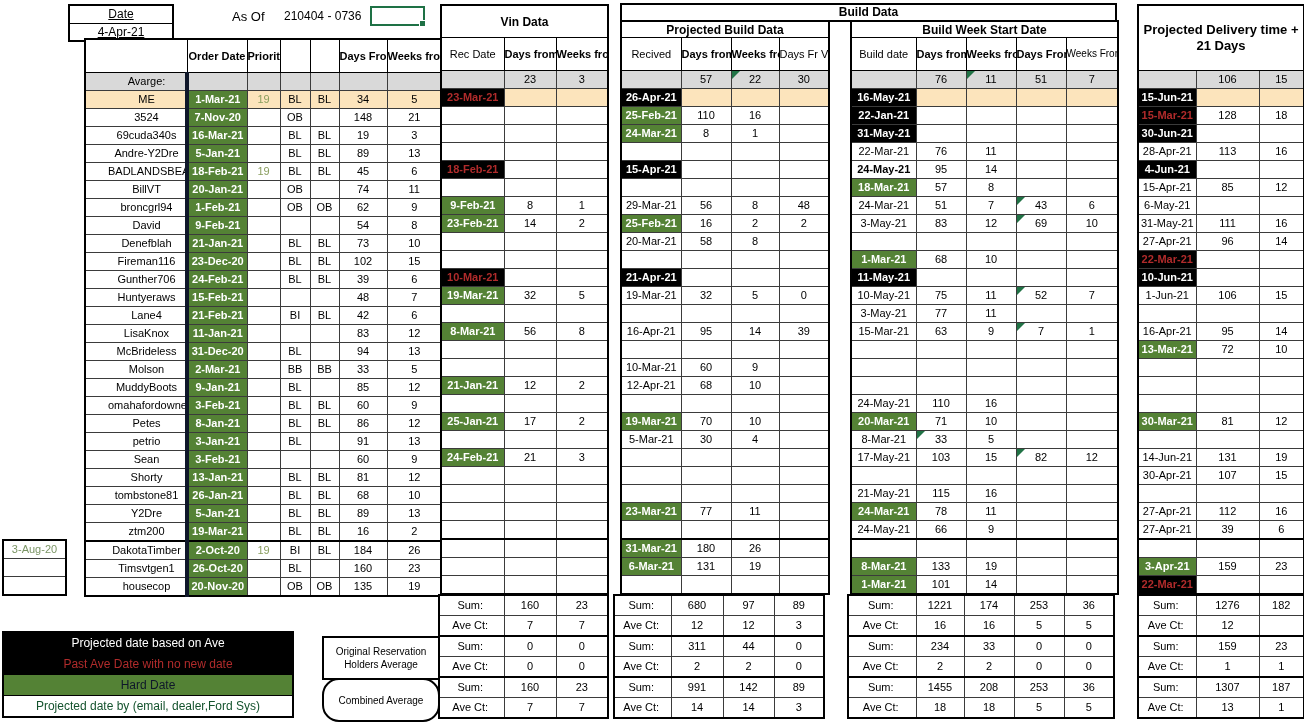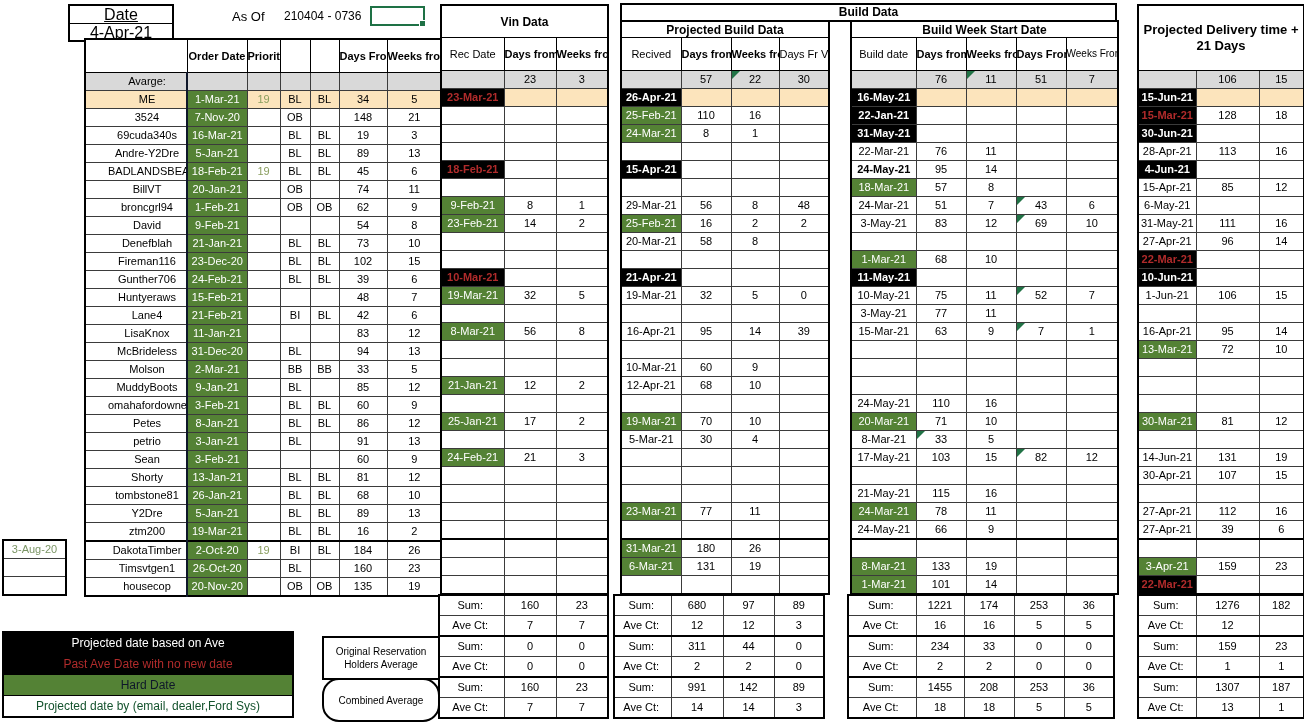--- a/index.html
+++ b/index.html
@@ -12,36 +12,36 @@
   td{border:1px solid #3b3b3b;height:17px;line-height:17px;}
   th{border:1px solid #000;}
 
   
   th.ttl{font-size:12px;font-weight:bold;height:31px;}
   th.sub{font-size:12px;font-weight:bold;height:15px;}
   th.h{font-weight:bold;font-size:11px;line-height:10.5px;height:32px;vertical-align:middle;}
   th.hn{font-weight:normal;}
   th.hs{font-weight:normal;font-size:10px;}
   tr.avgr td{background:#d9d9d9;}
-  td.nm{border-right:2px solid #0f172a;padding-left:22px;}
+  td.nm{border-right:4px solid #0f172a;padding-left:22px;}
   tr.grp td{border-top:2px solid #000;}
 
   
-  .g{background:#548235;color:#fff;font-weight:normal;}
+  .g{background:#548235;color:#fff;font-weight:bold;}
   .k{background:#000;color:#fff;font-weight:bold;}
   .kr{background:#000;color:#b02b2b;font-weight:bold;}
   .b{font-weight:bold;}
   .hl{background:#fce4bc;}
   td.pri{color:#8a9e5e;}
   .tri::before{content:"";position:absolute;top:0;left:0;width:0;height:0;
     border:4px solid transparent;border-top-color:#217346;border-left-color:#217346;}
 
   
   #datebox{position:absolute;left:68px;top:4px;width:102px;height:34px;border:2px solid #000;}
-  #datebox div{height:17px;line-height:17px;text-align:center;font-size:16px;text-decoration:underline;}
+  #datebox div{height:17px;line-height:17px;text-align:center;font-size:12px;text-decoration:underline;}
   #datebox .r1{border-bottom:1px solid #000;}
   #asof-label{position:absolute;left:232px;top:9px;font-size:13px;}
   #asof-value{position:absolute;left:284px;top:9px;font-size:12px;}
   #selcell{position:absolute;left:370px;top:6px;width:51px;height:16px;border:2px solid #1e7145;}
   #selcell::after{content:"";position:absolute;right:-3px;bottom:-3px;width:5px;height:5px;background:#1e7145;border:1px solid #fff;}
 
   #buildtitle{position:absolute;left:620px;top:3px;width:493px;height:15px;border:2px solid #000;
     text-align:center;font-size:12px;font-weight:bold;line-height:15px;background:#fff;}
 
   

